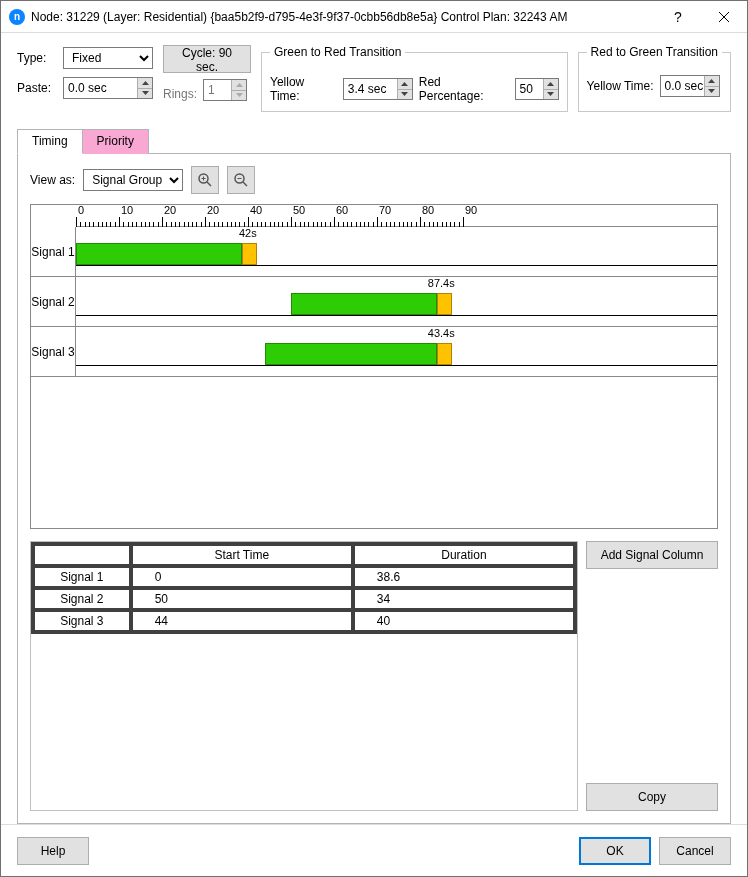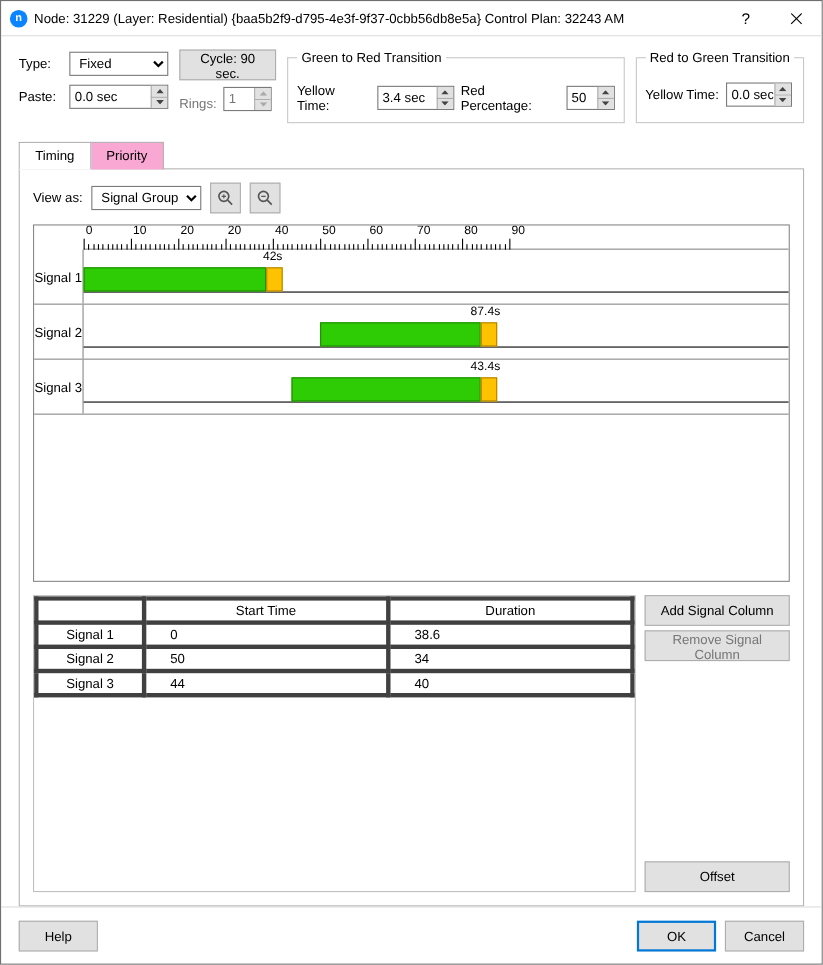--- a/index.html
+++ b/index.html
@@ -563,23 +563,22 @@
                 <tr>
                   <td class="rh">Signal 3</td>
                   <td>44</td>
                   <td>40</td>
                 </tr>
               </tbody>
           </table>
         </div>
         <div class="sidebtns">
           <button class="btn">Add Signal Column</button>
-          <button class="btn" disabled="">Remove Signal Column</button>
           <div class="spacer"></div>
-          <button class="btn">Offset</button>
+          <button class="btn">Copy</button>
         </div>
       </div>
 
     </div>
 
   </div>
 
   <div class="footer">
     <button class="btn" style="width:72px">Help</button>
     <div class="spacer"></div>

